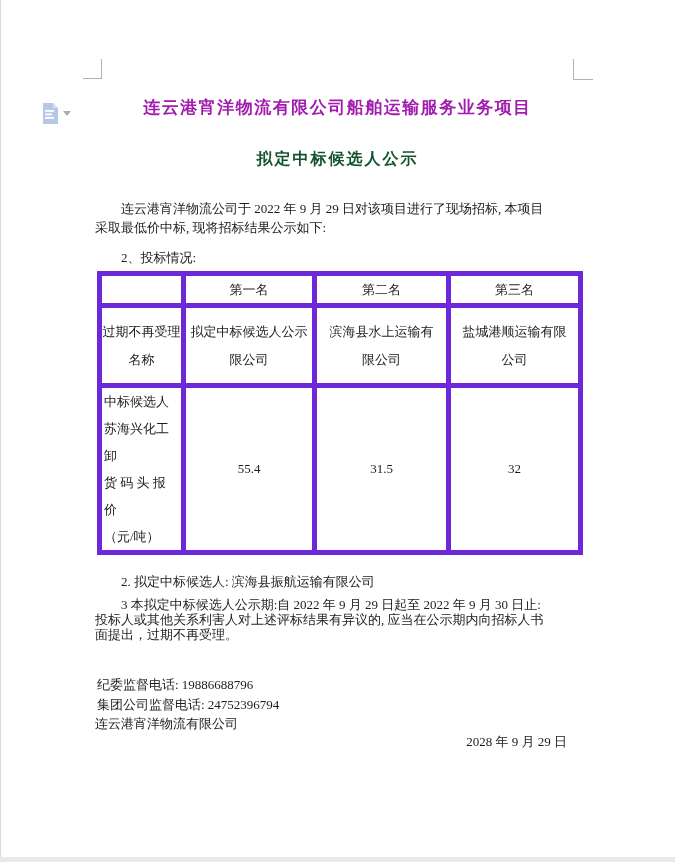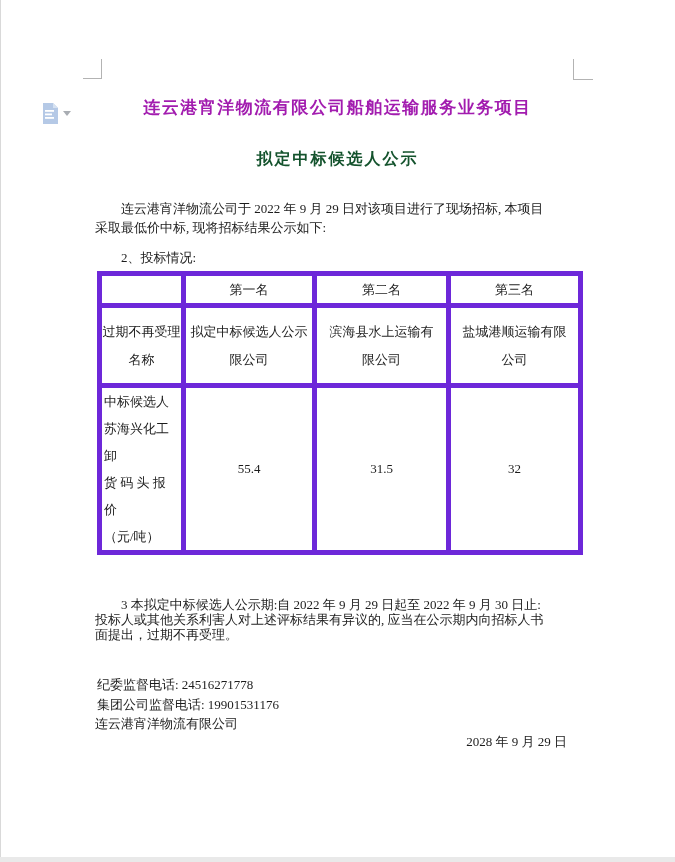--- a/index.html
+++ b/index.html
@@ -111,23 +111,24 @@
 苏海兴化工卸
 货 码 头 报 价
 （元/吨）</td>
       <td class="c">55.4</td>
       <td class="c">31.5</td>
       <td class="c">32</td>
     </tr>
   </tbody>
     </table>
 
+  <p class="para item2">2. 拟定中标候选人: 滨海县振航运输有限公司</p>
   <p class="para para3">3 本拟定中标候选人公示期:自 2022 年 9 月 29 日起至 2022 年 9 月 30 日止:
 投标人或其他关系利害人对上述评标结果有异议的, 应当在公示期内向招标人书
 面提出，过期不再受理。</p>
 
-  <p class="para phone1">纪委监督电话: 24516271778</p>
-  <p class="para phone2">集团公司监督电话: 19901531176</p>
+  <p class="para phone1">纪委监督电话: 19886688796</p>
+  <p class="para phone2">集团公司监督电话: 24752396794</p>
 
   <p class="para sig">连云港宵洋物流有限公司</p>
   <p class="para date">2028 年 9 月 29 日</p>
 
 </div>
 
 </body></html>

